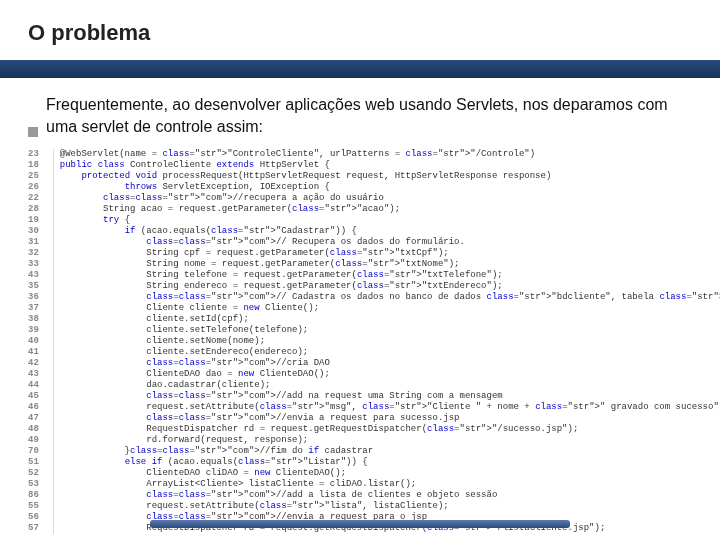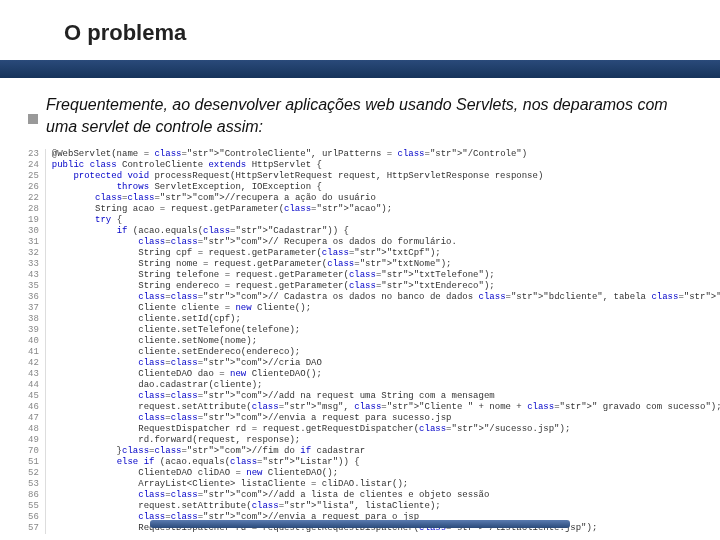--- a/index.html
+++ b/index.html
@@ -1,25 +1,25 @@
 <!DOCTYPE html>
 <html><head>
 <meta charset="utf-8">
 <style>
   * { margin: 0; padding: 0; box-sizing: border-box; }
   body { width: 720px; height: 540px; background: #fff; font-family: Arial, sans-serif; overflow: hidden; }
   .header { padding: 20px 28px 8px; }
-  .title { font-size: 22px; font-weight: bold; color: #222; margin-left: 36px; }
+  .title { font-size: 22px; font-weight: bold; color: #222; }
   .bar { height: 18px; background: linear-gradient(#2a4a7a, #16335a); margin-top: 6px; }
   .content { padding: 16px 28px 4px; }
-  .bullet-row { display: flex; align-items: center; gap: 8px; font-style: italic; }
+  .bullet-row { display: flex; align-items: flex-end; gap: 8px; }
   .bullet { width: 10px; height: 10px; background: #999; margin-top: 6px; flex-shrink: 0; }
   .body-text { font-size: 16px; color: #111; line-height: 1.35; }
   .code-area { display: flex; margin: 8px 20px 0 28px; font-family: "Courier New", monospace; font-size: 9px; line-height: 1.25; }
-  .gutter { text-align: center; color: #888; padding-right: 6px; border-right: 1px solid #ddd; user-select: none; }
+  .gutter { text-align: center; color: #888; padding-right: 14px; border-right: 1px solid #ddd; user-select: none; font-weight: bold; }
   .gutter div { height: 11px; }
   .code { padding-left: 6px; white-space: pre; color: #333; }
   .code div { height: 11px; }
   .kw { color: #0000c8; }
   .footer-bar { position: absolute; bottom: 12px; left: 50%; transform: translateX(-50%); width: 420px; height: 8px; background: linear-gradient(#5a7bb0,#2a4a7a); border-radius: 3px; }
 </style>
 </head>
 <body>
 
 <div class="header">
@@ -30,21 +30,21 @@
 <div class="content">
   <div class="bullet-row">
     <div class="bullet"></div>
     <div class="body-text">Frequentemente, ao desenvolver aplicações web usando Servlets, nos deparamos com uma servlet de controle assim:</div>
   </div>
 </div>
 
 <div class="code-area">
   <div class="gutter" id="gutter">
       <div>23</div>
-      <div>24</div>
+      <div>18</div>
       <div>25</div>
       <div>26</div>
       <div>22</div>
       <div>28</div>
       <div>19</div>
       <div>30</div>
       <div>31</div>
       <div>32</div>
       <div>33</div>
       <div>43</div>

